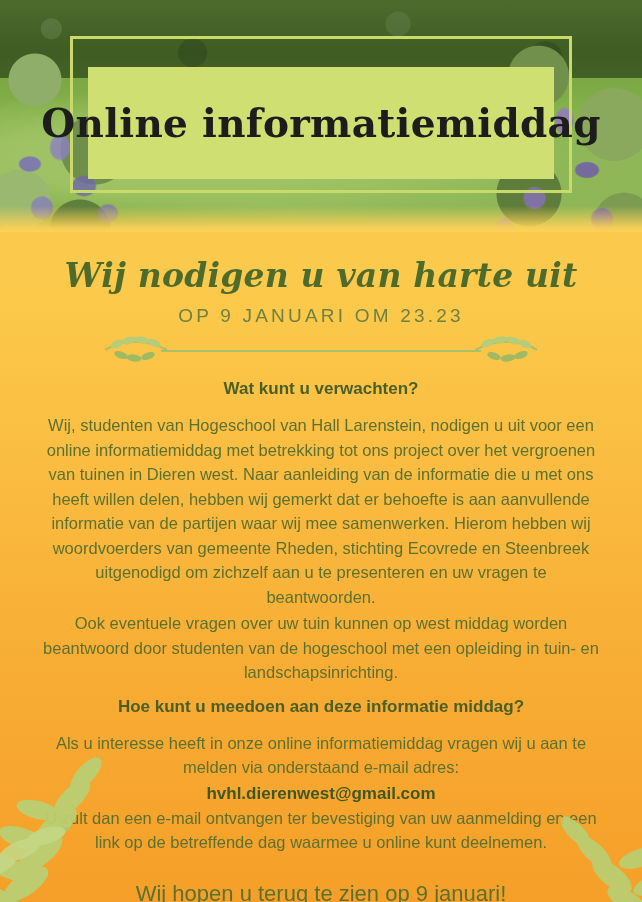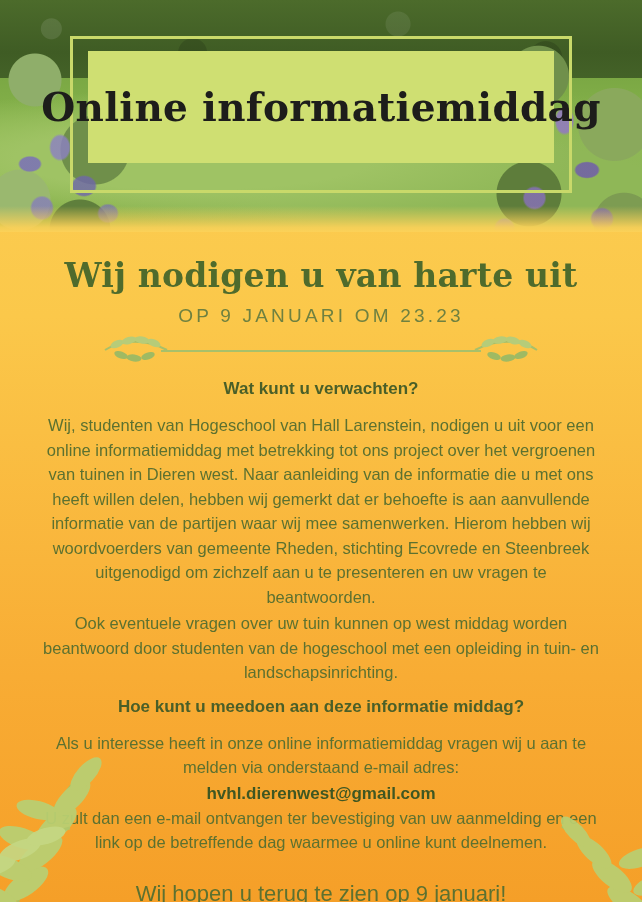--- a/index.html
+++ b/index.html
@@ -97,21 +97,21 @@
   
   .title-frame {
     position: absolute;
     left: 70px; top: 36px;
     width: 502px; height: 157px;
     border: 3px solid #c9d96a;
     box-sizing: border-box;
   }
   .title-band {
     position: absolute;
-    left: 88px; top: 51px;
+    left: 88px; top: 67px;
     width: 466px; height: 112px;
     background: #cfdf72;
     display: flex;
     align-items: center;
     justify-content: center;
   }
   .title-text {
     font-family: "DejaVu Serif", serif;
     font-weight: 700;
     font-size: 39px;
@@ -124,20 +124,21 @@
   .content {
     position: absolute;
     left: 0; top: 232px;
     width: 642px;
     height: 670px;
     text-align: center;
     color: #5d6b2f;
   }
   .script {
     font-family: "DejaVu Serif", serif;
+    font-style: italic;
     font-weight: 700;
     font-size: 33px;
     color: #4f6b2c;
     margin-top: 24px;
     letter-spacing: 0.2px;
   }
   .datetime {
     font-size: 19px;
     letter-spacing: 3.2px;
     color: #6f8140;

